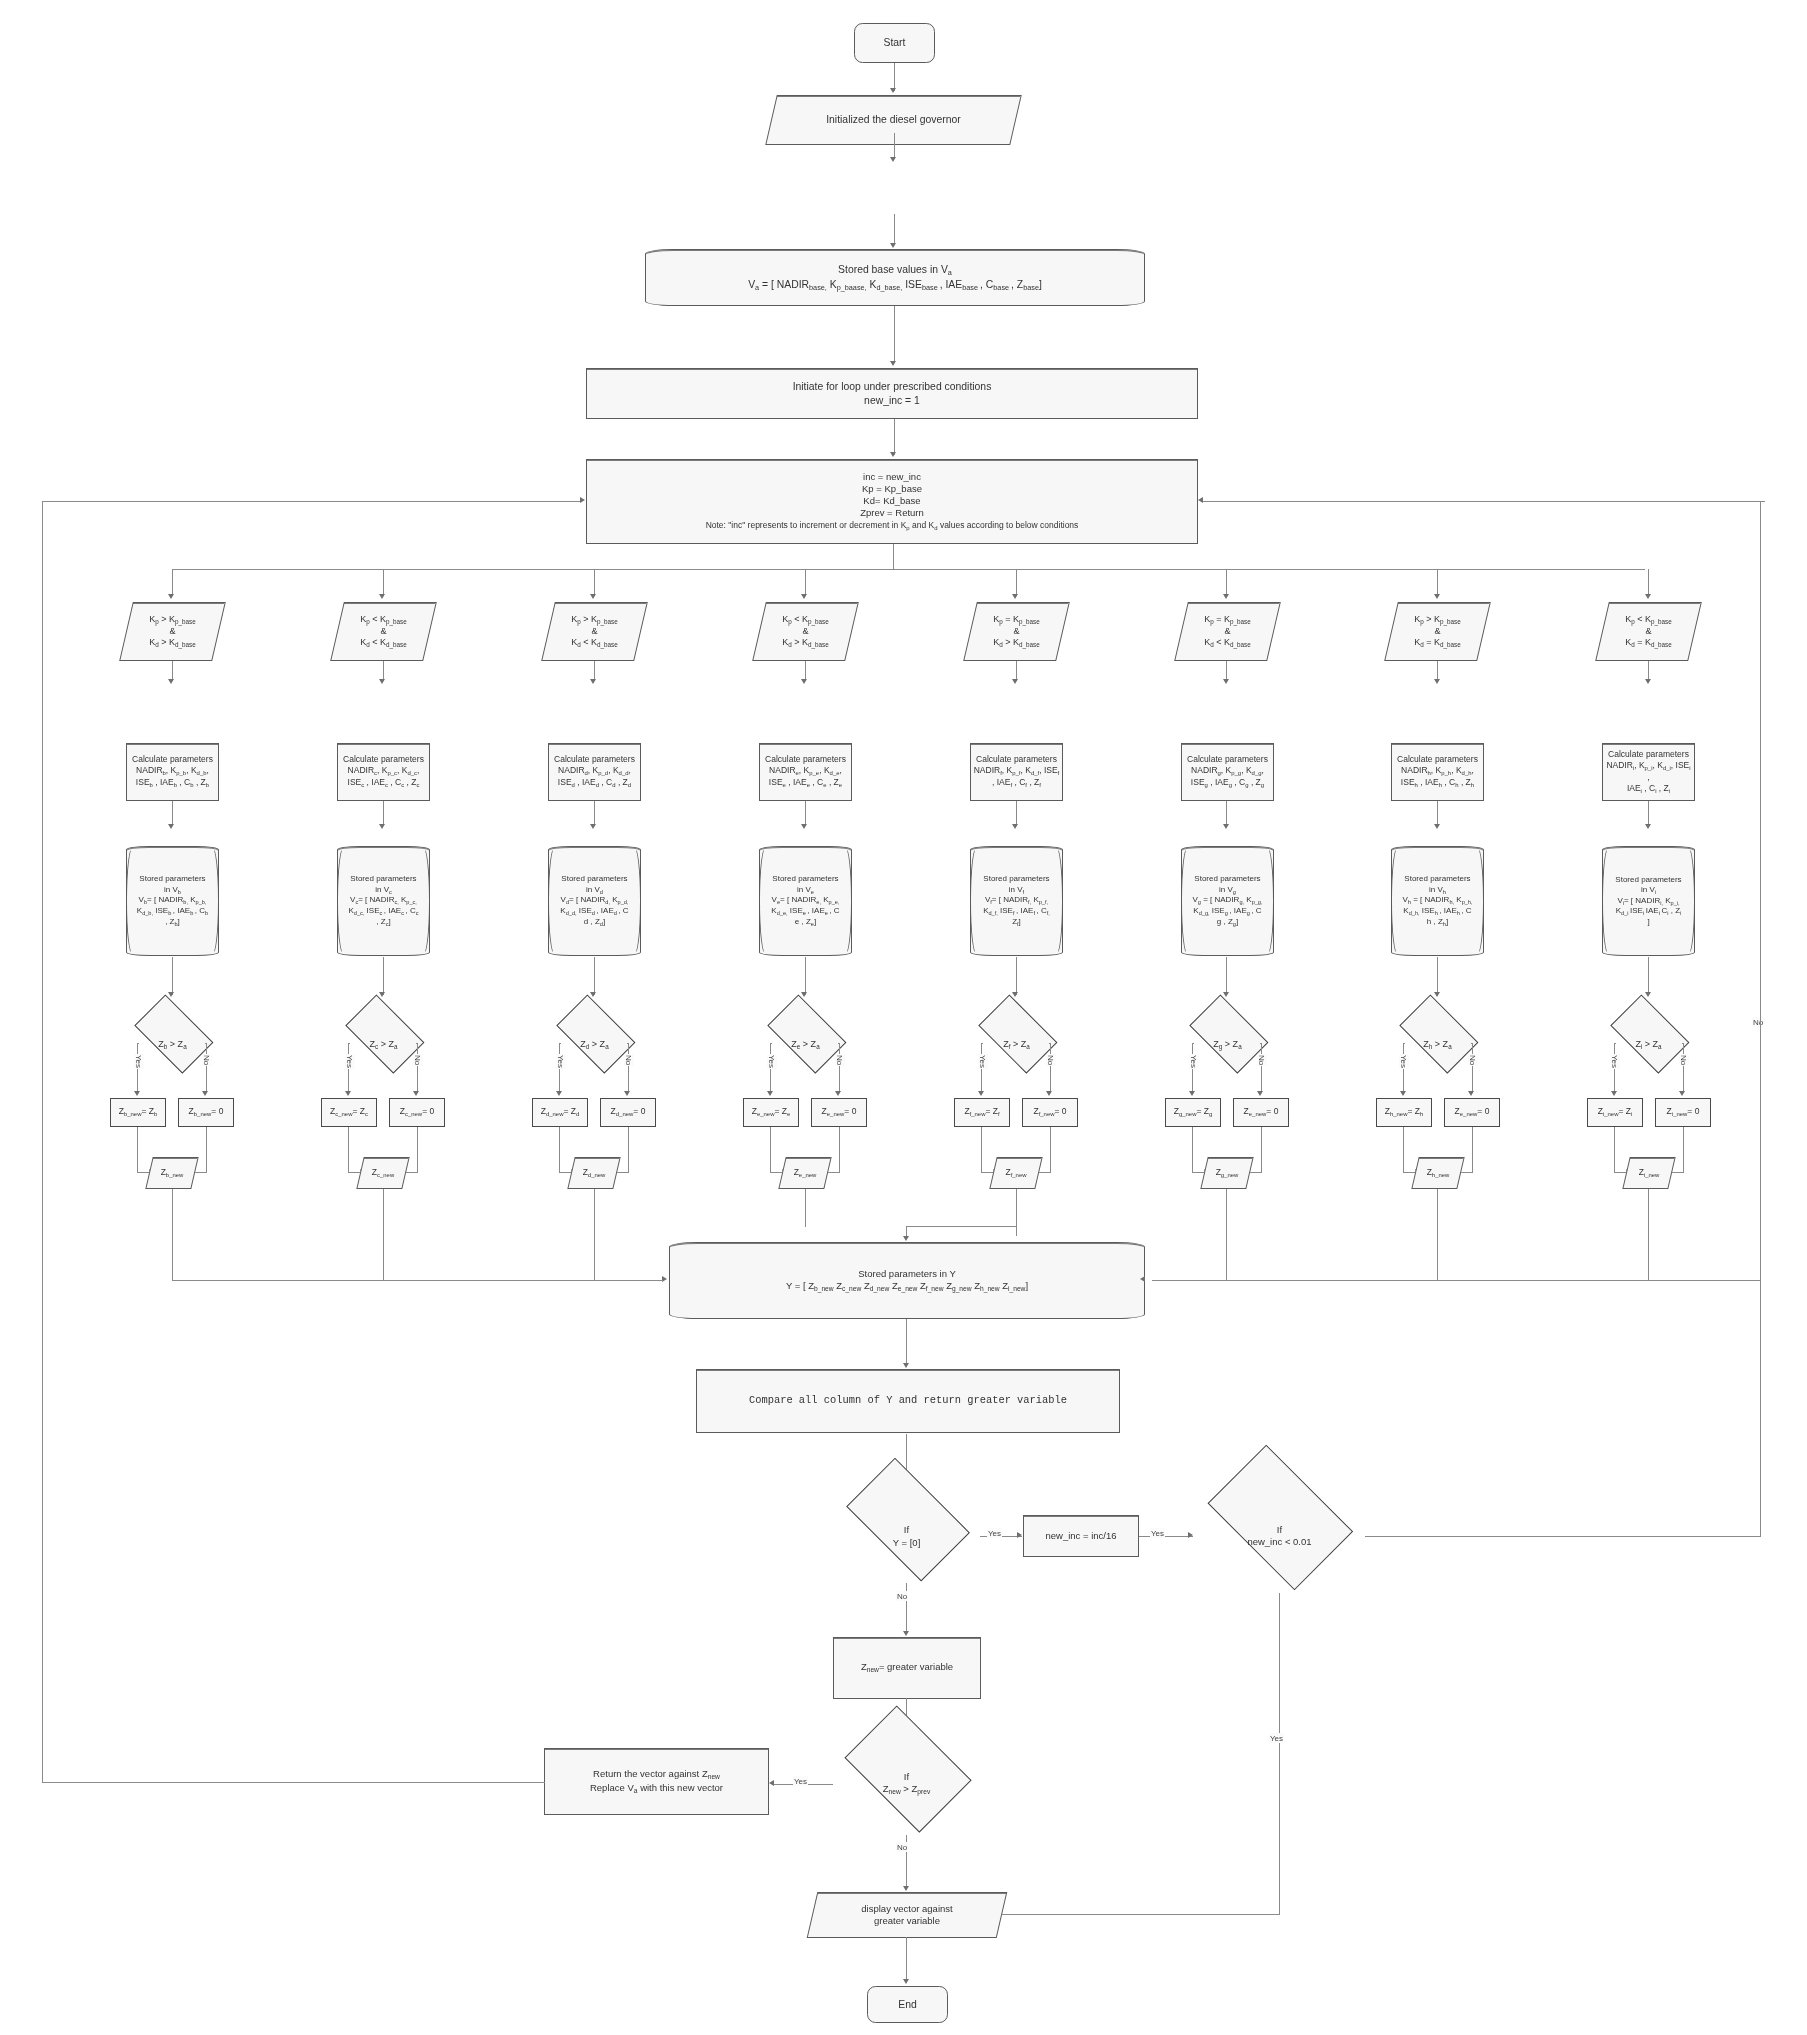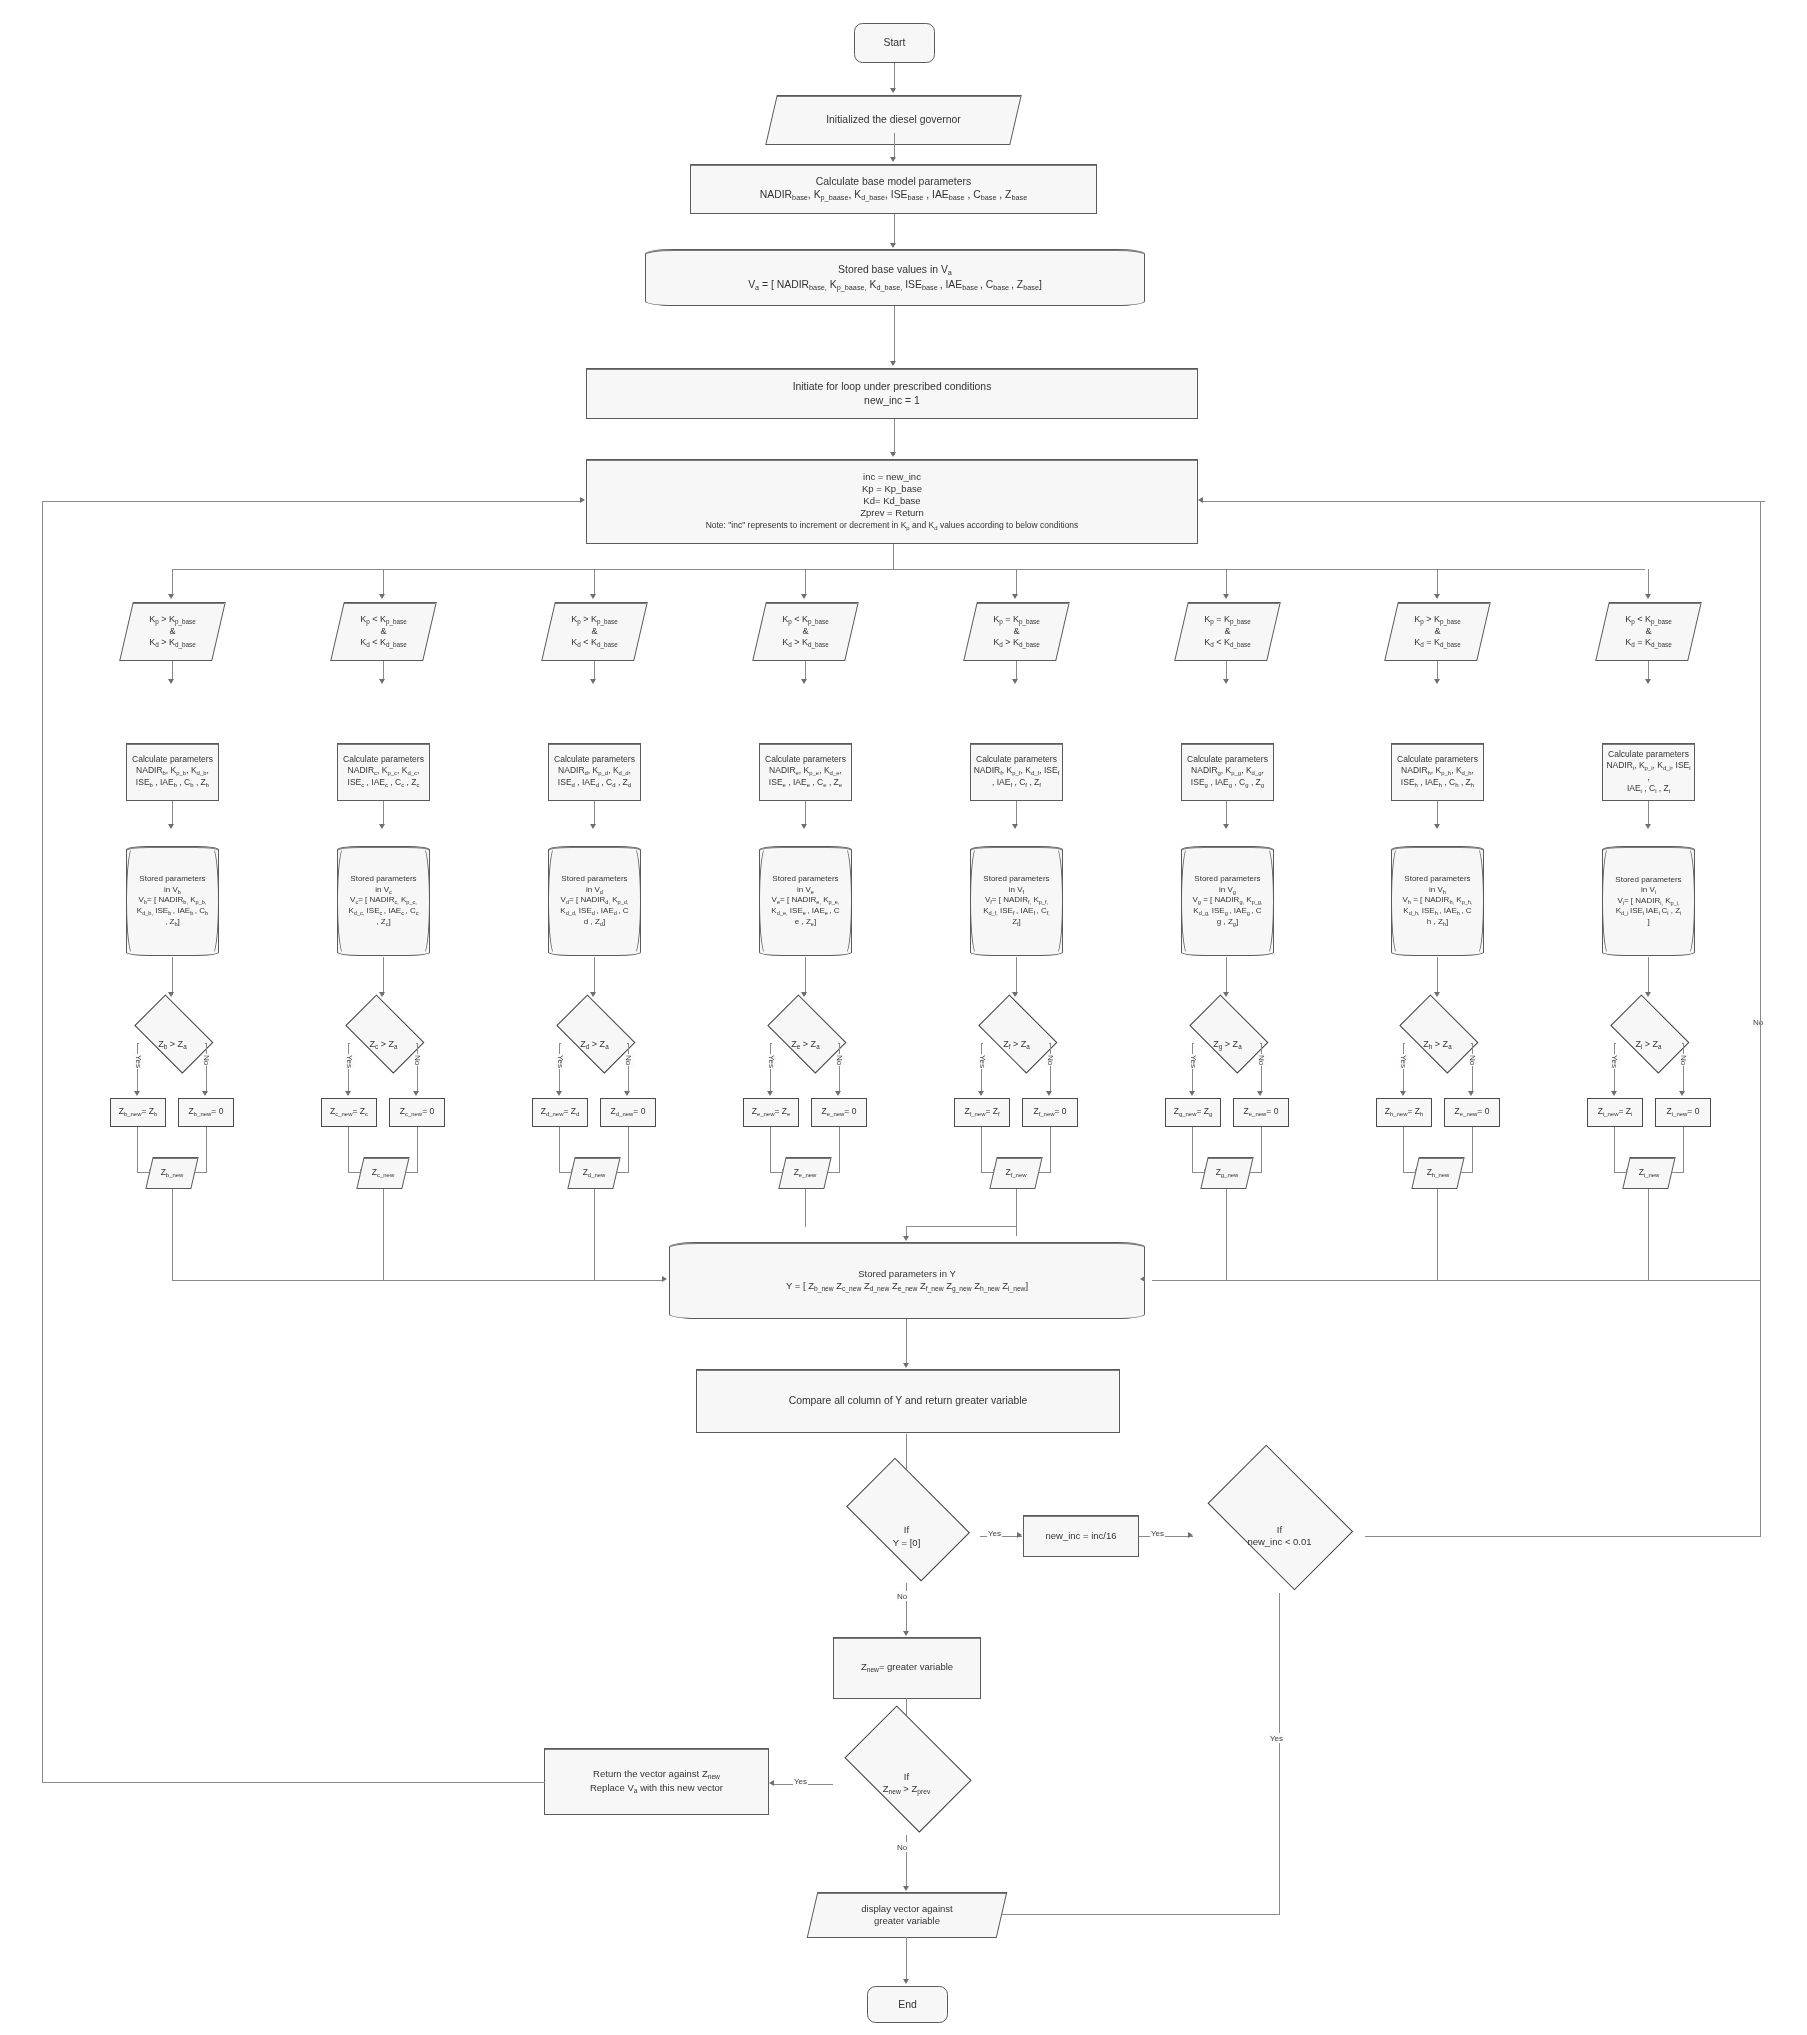--- a/index.html
+++ b/index.html
@@ -76,26 +76,20 @@
   <div class="ln lnv" style="left:894px;top:63px;height:27.5px;"></div>
   <div class="ar ar-d" style="left:890px;top:88px;"></div>
 
   <div class="node para fs22" style="left:771px;top:95px;width:245px;height:50px;">
     <span class="shape"></span>
     <span class="txt">Initialized the diesel governor</span>
   </div>
   <div class="ln lnv" style="left:894px;top:133px;height:26px;"></div>
   <div class="ar ar-d" style="left:890px;top:157px;"></div>
 
-  <div class="node rect fs22" style="left:690px;top:164px;width:407px;height:50px;">
-    <span class="txt">
-      <span>Calculate base model parameters</span><br>
-      <span>NADIR<sub>base</sub>, K<sub>p_baase</sub>, K<sub>d_base</sub>, ISE<sub>base</sub> , IAE<sub>base</sub> , C<sub>base</sub> , Z<sub>base</sub></span>
-    </span>
-  </div>
   <div class="ln lnv" style="left:894px;top:214px;height:31px;"></div>
   <div class="ar ar-d" style="left:890px;top:243px;"></div>
 
   <div class="node tape fs22" style="left:645px;top:249px;width:500px;height:57px;">
     <span class="shape"></span>
     <span class="txt">
       <span>Stored base values in V<sub>a</sub></span><br>
       <span>V<sub>a</sub> = [ NADIR<sub>base,</sub> K<sub>p_baase,</sub> K<sub>d_base,</sub> ISE<sub>base </sub>, IAE<sub>base </sub>, C<sub>base </sub>, Z<sub>base</sub>]</span>
     </span>
   </div>
@@ -536,21 +530,21 @@
   </div>
 
   <div class="ln lnh" style="left:1152px;top:1280px;width:609px;"></div>
   <div class="ar ar-l" style="left:1140px;top:1276px;"></div>
   <div class="ln lnv" style="left:1760px;top:991px;height:290px;"></div>
   <div class="elbl" style="left:1752px;top:1017px;">No</div>
 
   <div class="ln lnv" style="left:906px;top:1319px;height:45px;"></div>
   <div class="ar ar-d" style="left:903px;top:1363px;"></div>
 
-  <div class="node rect fs22" style="left:696px;top:1369px;width:424px;height:64px;">
+  <div class="node rect fs22" style="left:696px;top:1369px;width:424px;height:64px;font-family:Liberation Mono, monospace;">
     <span class="txt">Compare all column of Y and return greater variable</span>
   </div>
   <div class="ln lnv" style="left:906px;top:1434px;height:62px;"></div>
   <div class="ar ar-d" style="left:903px;top:1494px;"></div>
 
   <div class="node dia fs20" style="left:833px;top:1489px;width:147px;height:95px;">
     <span class="shape"></span>
     <span class="txt">
       <span>If</span><br>
       <span>Y = [0]</span>

